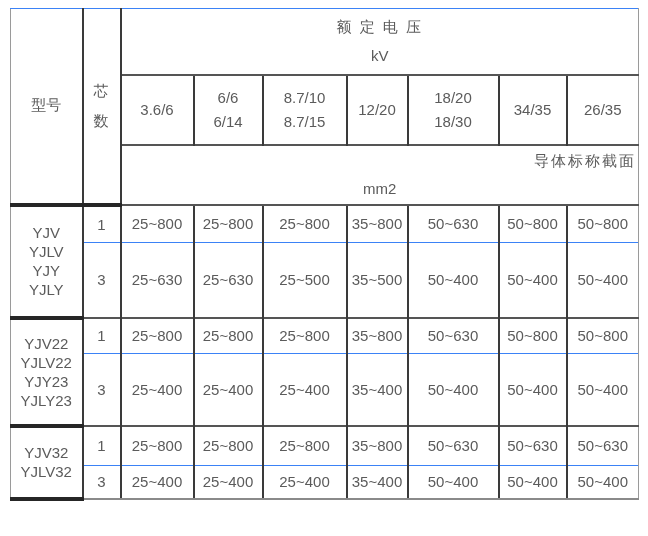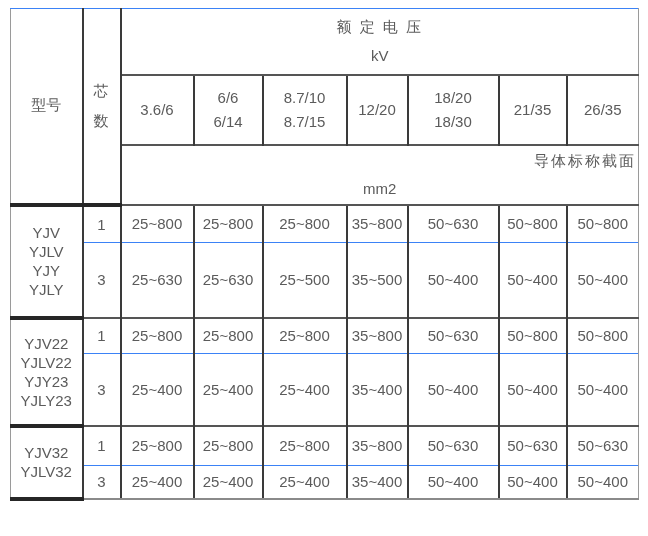--- a/index.html
+++ b/index.html
@@ -90,21 +90,21 @@
 
   <tr class="r-h2">
     <td class="bl-dark bt-mid multiline">3.6/6</td>
     <td class="bl-dark bt-mid multiline">6/6
 6/14</td>
     <td class="bl-dark bt-mid multiline">8.7/10
 8.7/15</td>
     <td class="bl-dark bt-mid multiline">12/20</td>
     <td class="bl-dark bt-mid multiline">18/20
 18/30</td>
-    <td class="bl-dark bt-mid multiline">21/35</td>
+    <td class="bl-dark bt-mid multiline">34/35</td>
     <td class="bl-dark bt-mid br-thin multiline">26/35</td>
   </tr>
 
   <tr class="r-h3">
     <td colspan="7" class="bl-dark bt-mid br-thin bb-mid">
       <div class="stack sect">
         <div class="line1">导体标称截面</div>
         <div class="line2">mm2</div>
       </div>
     </td>

